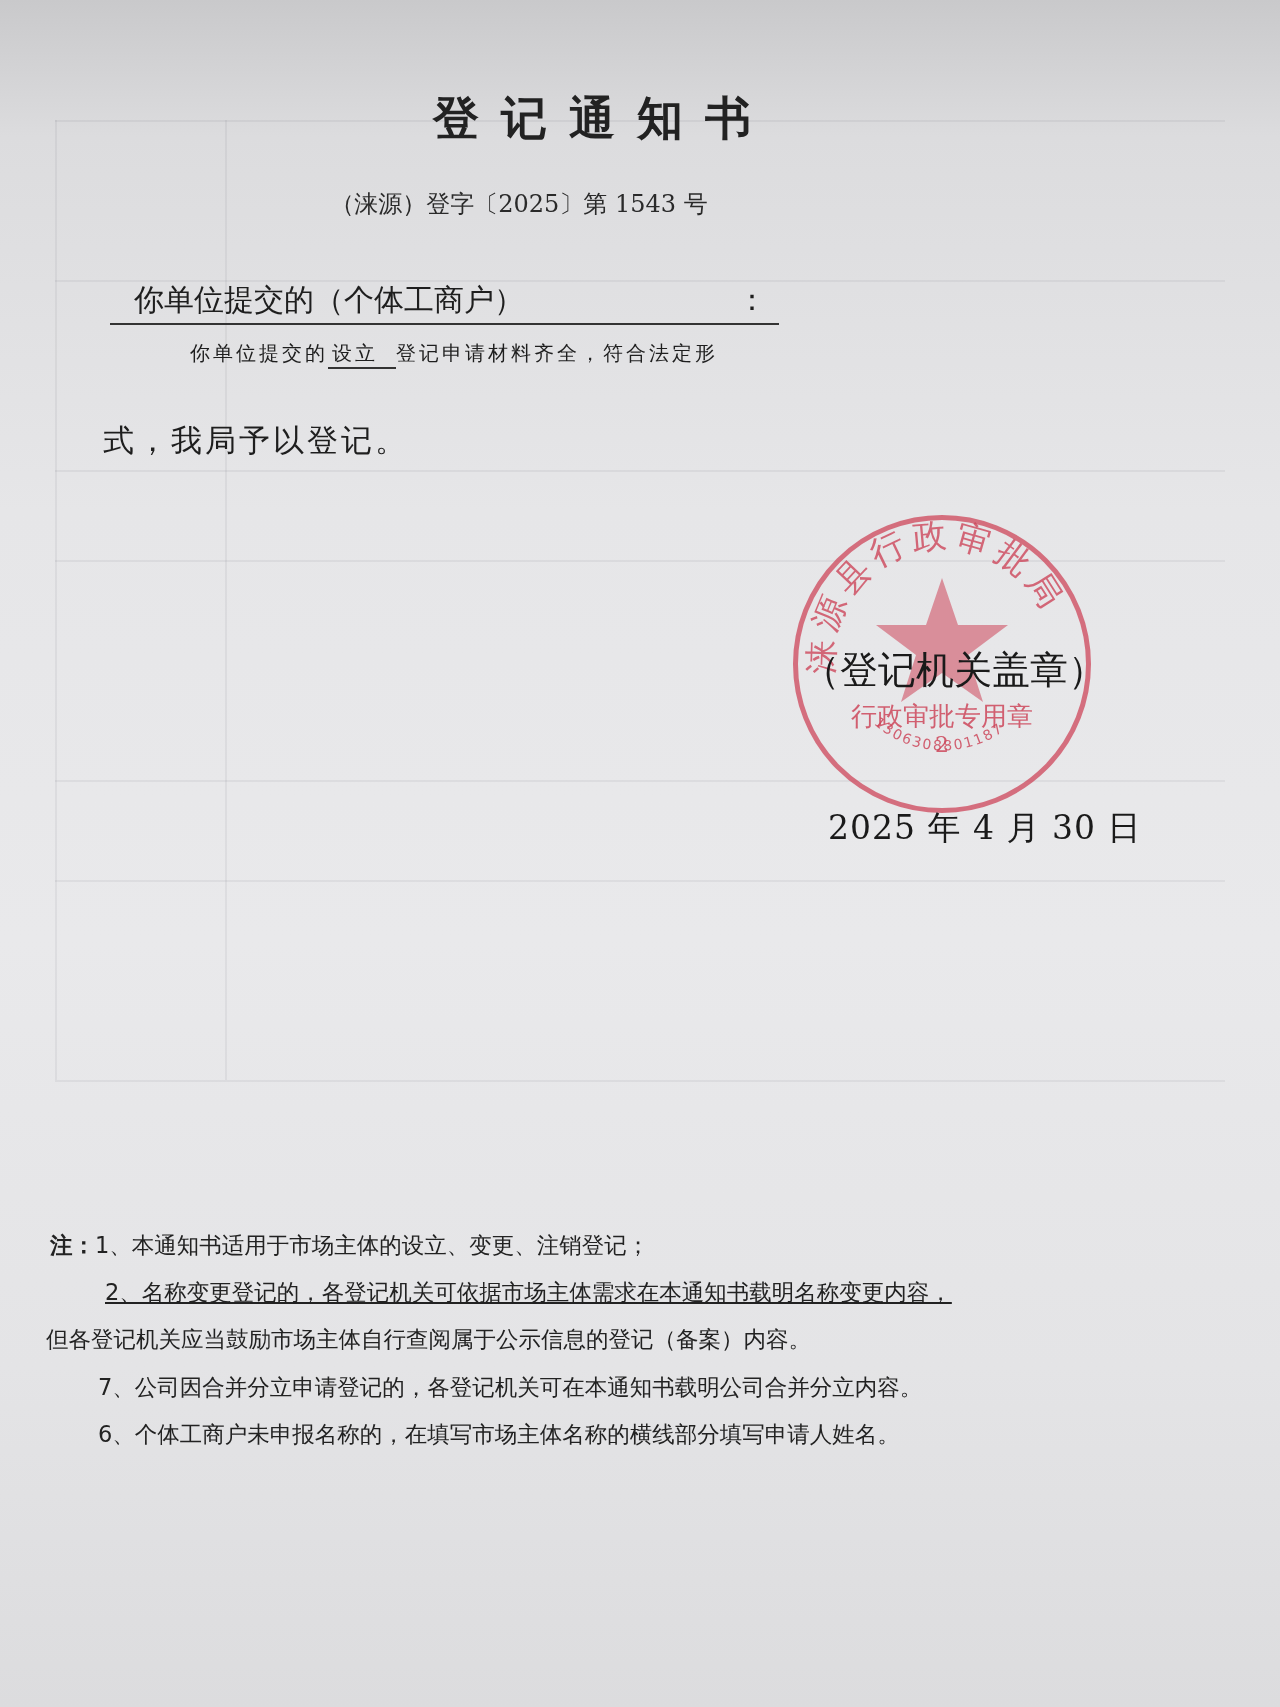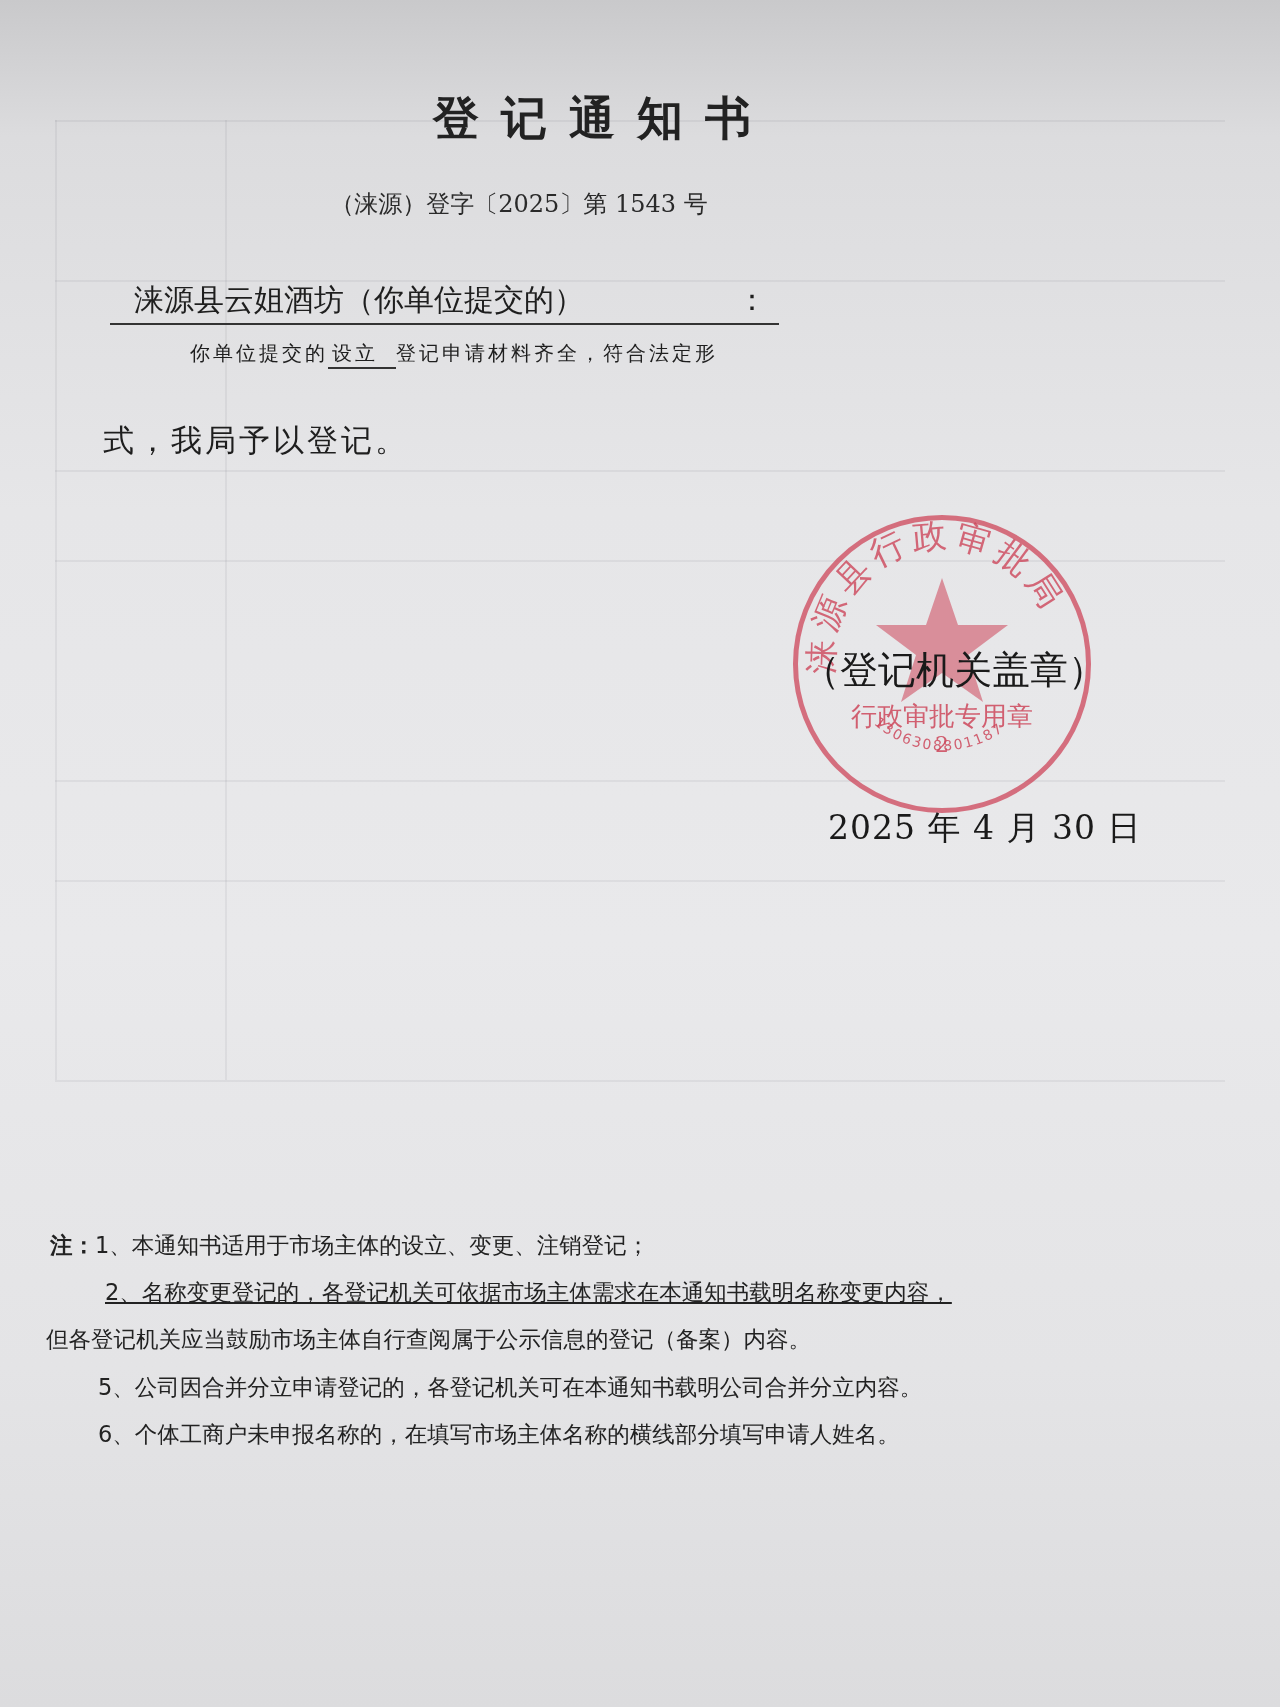--- a/index.html
+++ b/index.html
@@ -53,21 +53,21 @@
   <div style="left:55px;top:880px;width:1170px;height:2px;"></div>
   <div style="left:55px;top:1080px;width:1170px;height:2px;"></div>
   <div style="left:225px;top:120px;width:2px;height:960px;"></div>
   <div style="left:55px;top:120px;width:2px;height:960px;"></div>
 </div>
 
 <div class="title">登记通知书</div>
 <div class="docno">（涞源）登字〔2025〕第 1543 号</div>
 
 <div class="addressee">
-  <span>涞源县云姐酒坊（你单位提交的）</span>
+  <span>你单位提交的（个体工商户）</span>
   <span class="colon">：</span>
 </div>
 
 <div class="body-line1">
   <span>你单位提交的</span><span class="fill">设立</span><span>登记申请材料齐全，符合法定形</span>
 </div>
 <div class="body-line2">式，我局予以登记。</div>
 
 <div class="seal">
   <svg width="288" height="288" viewBox="0 0 288 288">
@@ -87,15 +87,15 @@
   </svg>
 </div>
 <div class="seal-caption">（登记机关盖章）</div>
 
 <div class="date">2025 年 4 月 30 日</div>
 
 <div class="notes">
   <div class="n" style="top:0;left:0;"><span class="lead">注：</span><span>1、本通知书适用于市场主体的设立、变更、注销登记；</span></div>
   <div class="n" style="top:47px;left:55px;text-decoration:underline;">2、名称变更登记的，各登记机关可依据市场主体需求在本通知书载明名称变更内容，</div>
   <div class="n" style="top:94px;left:-4px;">但各登记机关应当鼓励市场主体自行查阅属于公示信息的登记（备案）内容。</div>
-  <div class="n" style="top:142px;left:48px;">5、公司因合并分立申请登记的，各登记机关可在本通知书载明公司合并分立内容。</div>
+  <div class="n" style="top:142px;left:48px;">7、公司因合并分立申请登记的，各登记机关可在本通知书载明公司合并分立内容。</div>
   <div class="n" style="top:189px;left:48px;">6、个体工商户未申报名称的，在填写市场主体名称的横线部分填写申请人姓名。</div>
 </div>
 
 </body></html>

